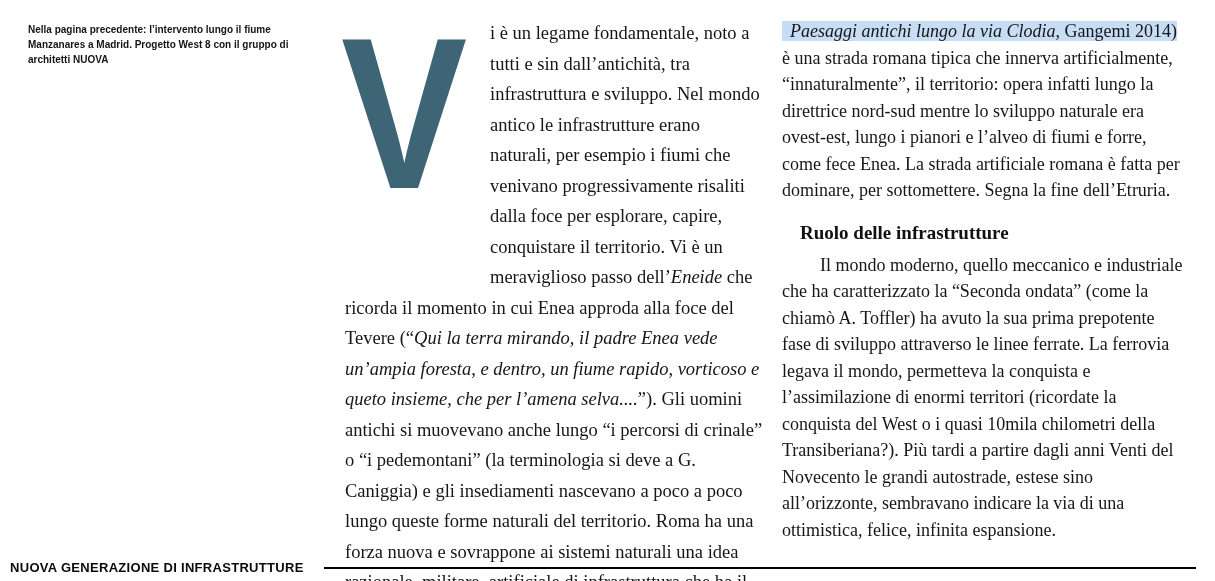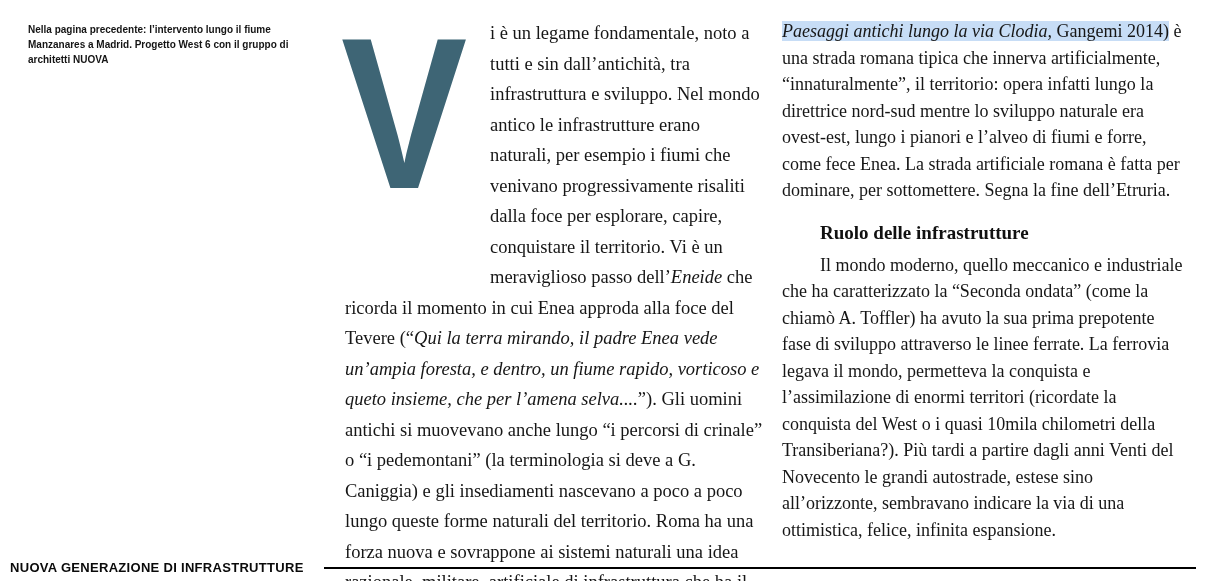--- a/index.html
+++ b/index.html
@@ -51,26 +51,26 @@
     font-size: 215px;
     line-height: 1;
     color: var(--dropcap, #3e6575);
     transform: scaleX(0.88);
     transform-origin: 0 0;
   }
 
   i { font-style: italic; }
 
   
-  .hl { background: var(--highlight, #c7ddf6); }
+  .hl { background: var(--highlight, #c7ddf6); padding-left: 8px; }
 
   .sub-heading {
     font-size: 19px;
     font-weight: bold;
-    margin: 16px 0 6px 38px;
+    margin: 16px 0 6px 18px;
     line-height: 26px;
     color: #111;
   }
 
   
   .footer {
     position: absolute;
     left: 10px; right: 19px; top: 560px;
     display: flex;
     align-items: center;
@@ -88,21 +88,21 @@
     flex: 1;
     height: 2px;
     background: #000;
   }
 </style>
 </head>
 <body>
 
 <div class="caption">
   <div>Nella pagina precedente: l’intervento lungo il fiume</div>
-  <div>Manzanares a Madrid. Progetto West 6 con il gruppo di</div>
+  <div>Manzanares a Madrid. Progetto West 8 con il gruppo di</div>
   <div>architetti NUOVA</div>
 </div>
 
 <div class="col col1">
   <div class="dropcap-box">
       <span class="glyph">V</span>
     </div>
   <p class="body-p"><span>i è un legame fondamentale, noto a tutti e sin dall’antichità, tra infrastruttura e sviluppo. Nel mondo antico le infrastrutture erano naturali, per esempio i fiumi che venivano progressivamente risaliti dalla foce per esplorare, capire, conquistare il territorio. Vi è un meraviglioso passo dell’</span><i>Eneide</i><span> che ricorda il momento in cui Enea approda alla foce del Tevere (“</span><i>Qui la terra mirando, il padre Enea vede un’ampia foresta, e dentro, un fiume rapido, vorticoso e queto insieme, che per l’amena selva....</i><span>”). Gli uomini antichi si muovevano anche lungo “i percorsi di crinale” o “i pedemontani” (la terminologia si deve a G. Caniggia) e gli insediamenti nascevano a poco a poco lungo queste forme naturali del territorio. Roma ha una forza nuova e sovrappone ai sistemi naturali una idea razionale, militare, artificiale di infrastruttura che ha il suo simbolo nella costruzione delle strade.&nbsp; La via Clodia per esempio, nel Lazio nord, </span></p>
 </div>
 

